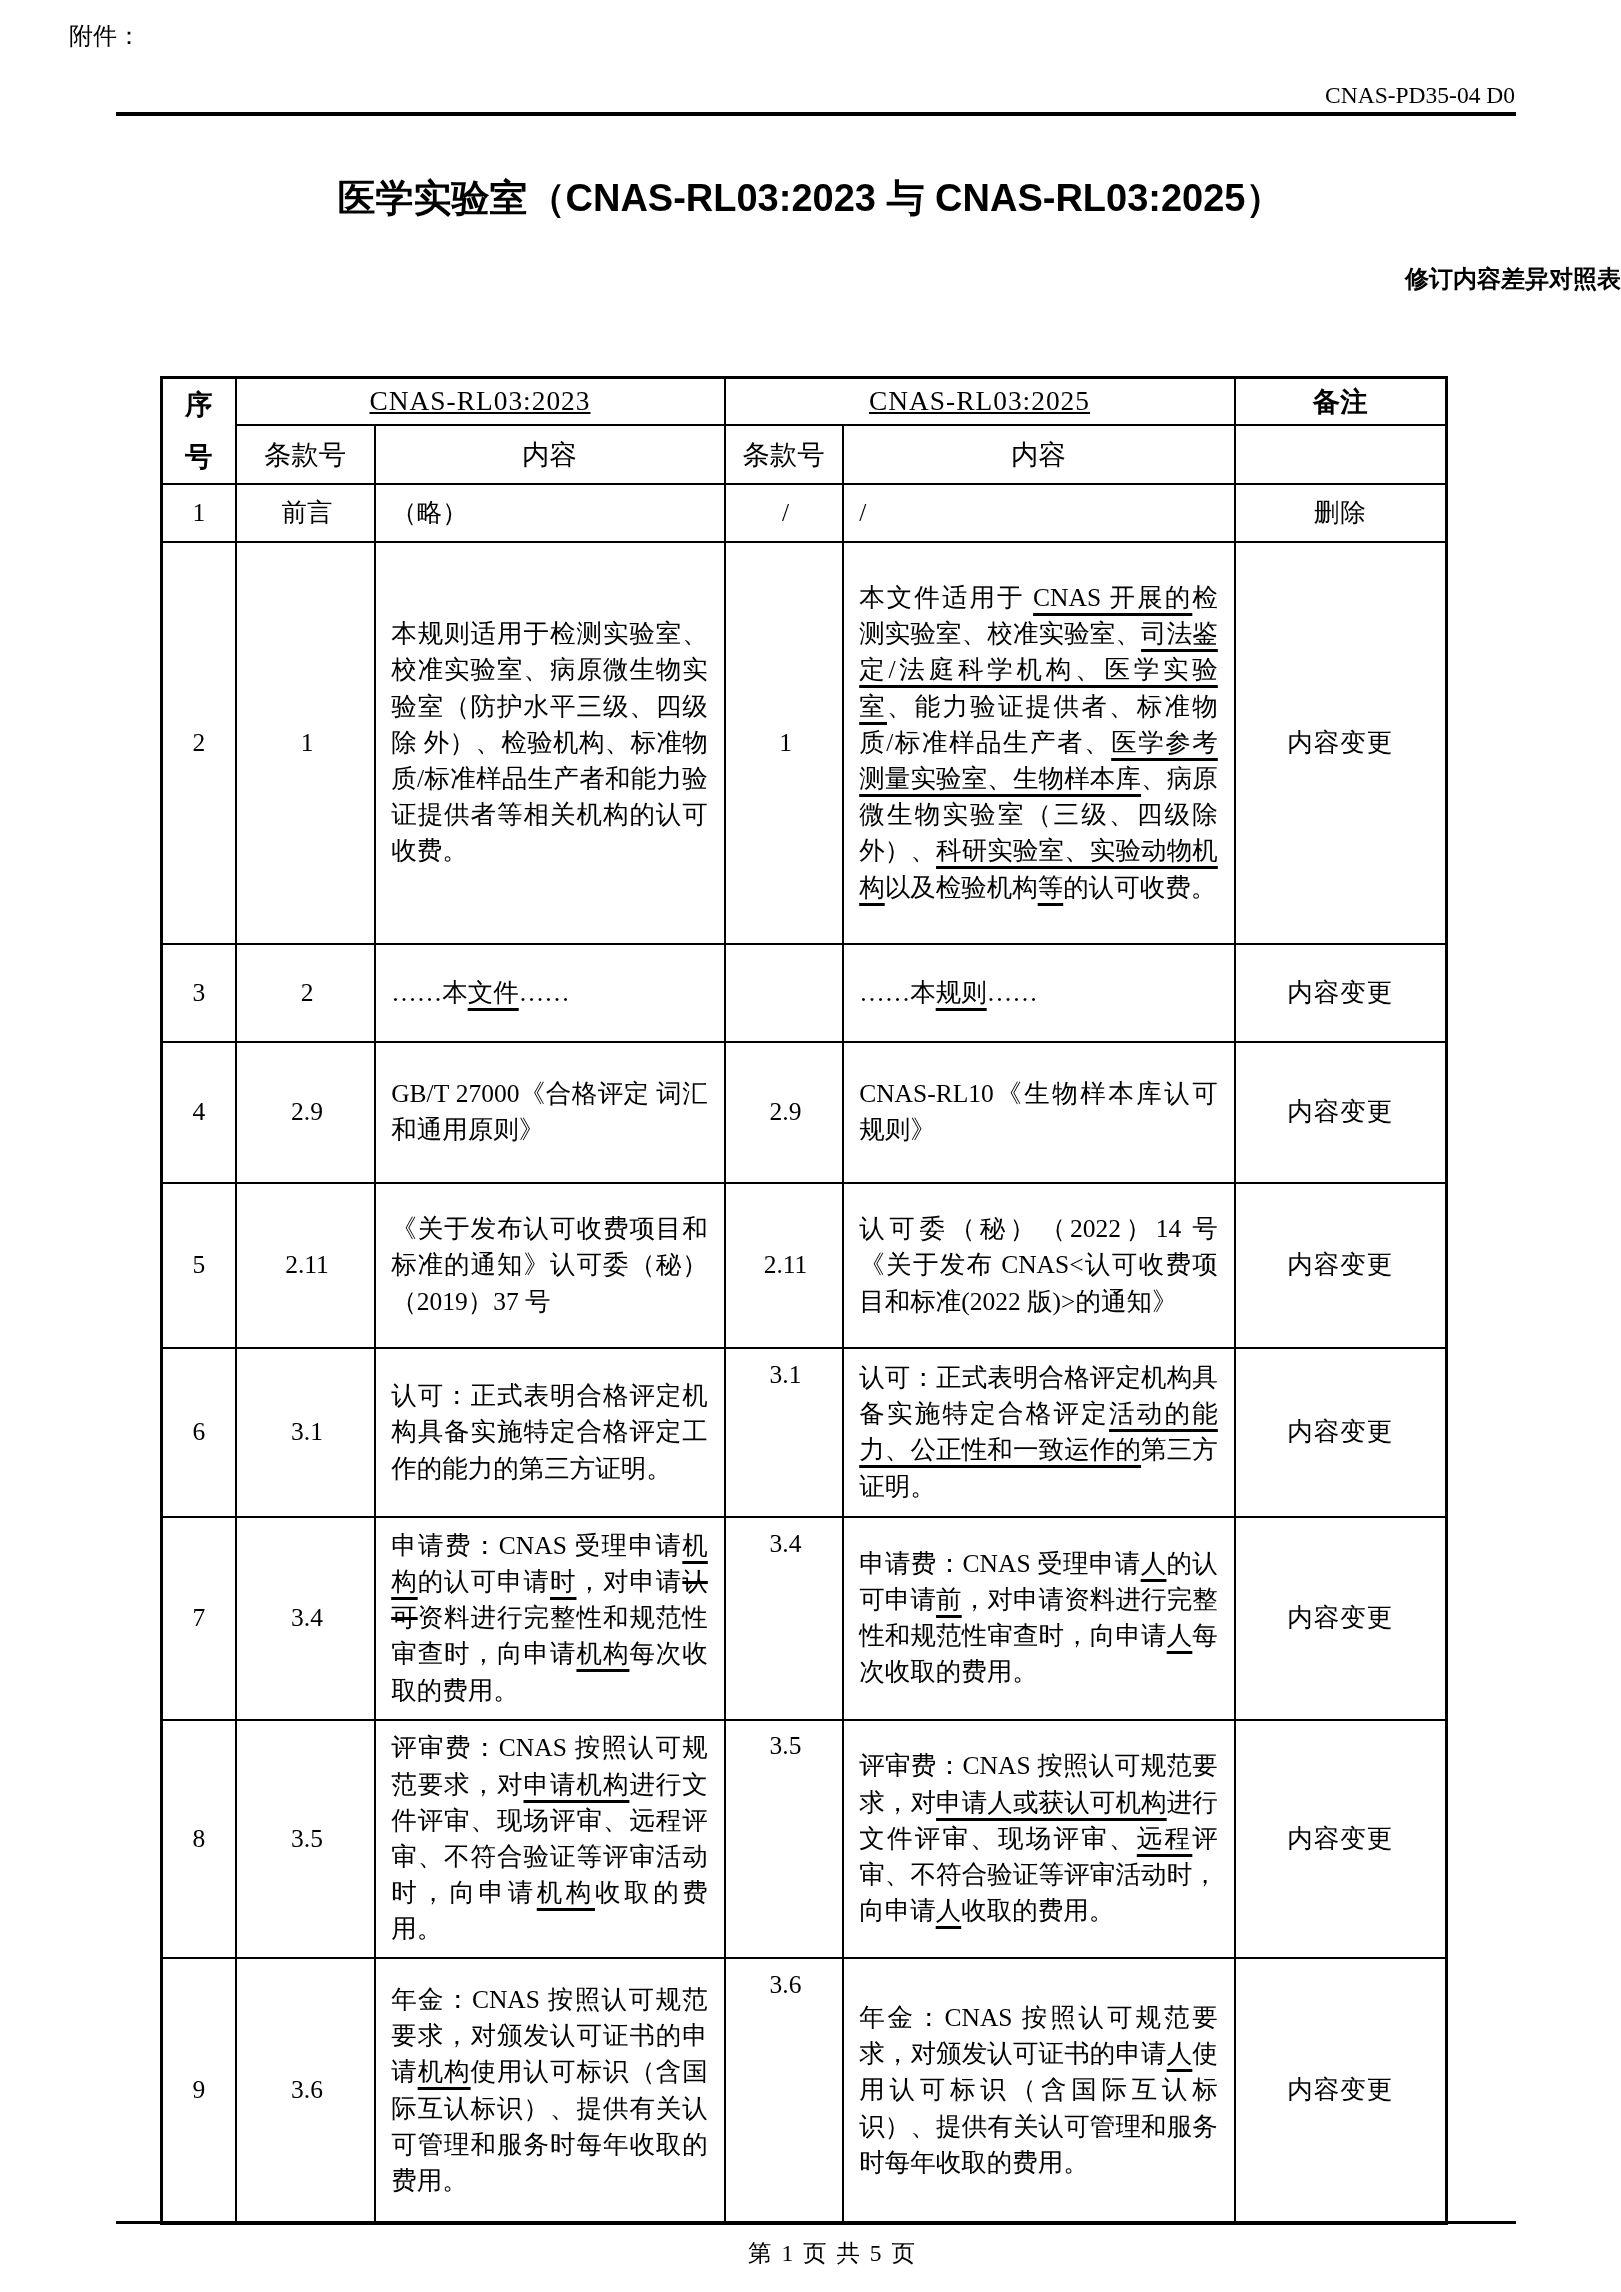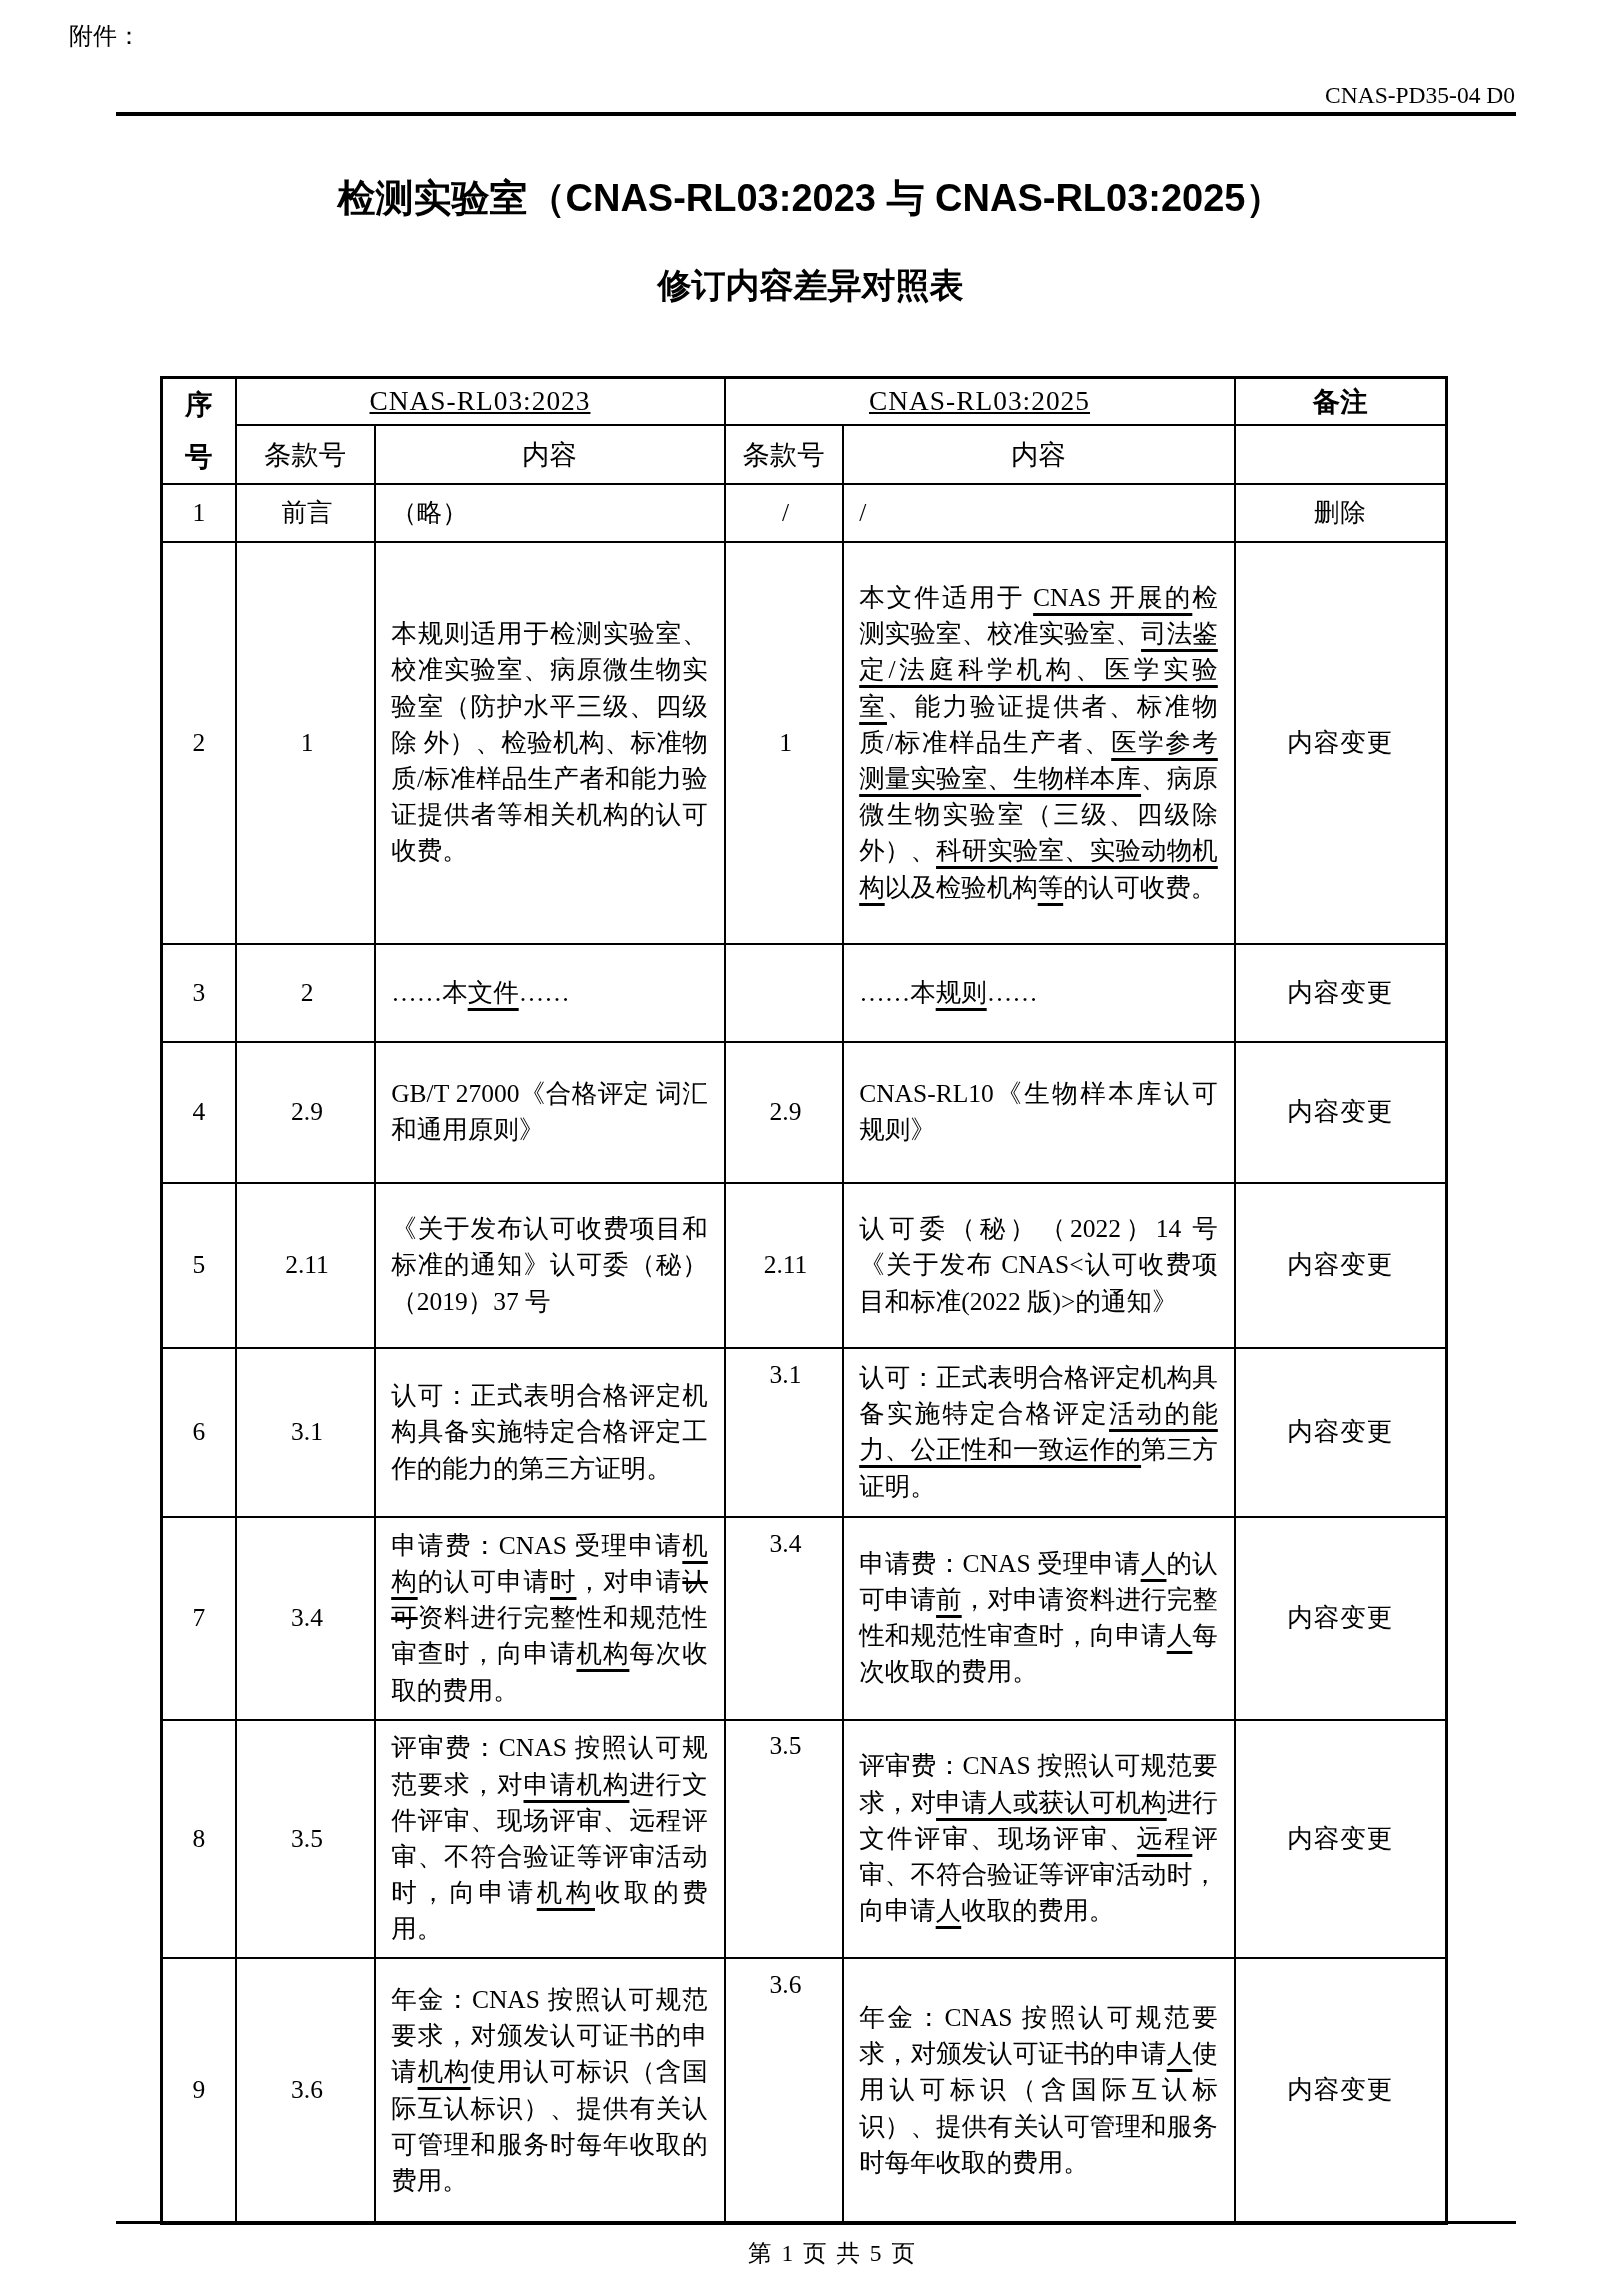--- a/index.html
+++ b/index.html
@@ -12,22 +12,22 @@
 
   .attachment { position:absolute; left:69px; top:19.6px; font-size:24px; }
   .doc-code   { position:absolute; right:106px; top:74px; font-size:23.5px;margin-top:8px; }
   .top-rule   { position:absolute; left:116px; top:112px; width:1400px; height:3.9px; background:#000; }
 
   .title {
     position:absolute; left:0; top:173px; width:100%; text-align:center;
     font-family:"Liberation Sans","DejaVu Sans",sans-serif; font-weight:bold; font-size:38px;
   }
   .subtitle {
-    position:absolute; left:0; top:263px; width:100%; text-align:center;
-    font-family:"Liberation Sans","DejaVu Sans",sans-serif; font-weight:bold; font-size:34px;
+    position:absolute; left:0; top:263px; width:100%; text-align:right;
+    font-family:"Liberation Sans","DejaVu Sans",sans-serif; font-weight:bold; font-size:24px;
   }
 
   table.diff-table {
     position:absolute; left:160px; top:376px; width:1285px;
     border-collapse:collapse; table-layout:fixed;
     border:3.9px solid #000;
   }
   .diff-table th, .diff-table td {
     border:2px solid #000; border-top-width:2.9px; border-bottom-width:2.9px;
     padding:2px 7.8px; overflow:hidden;
@@ -65,21 +65,21 @@
   .footer-rule { position:absolute; left:116px; top:2221px; width:1400px; height:2.9px; background:#000; }
   .page-footer { position:absolute; left:0; top:2237px; width:100%; text-align:center; font-size:23.5px; letter-spacing:2px;padding-left:44px; }
 </style>
 </head>
 <body>
 
 <div class="page">
   <div class="attachment">附件：</div>
   <div class="doc-code">CNAS-PD35-04 D0</div>
   <div class="top-rule"></div>
-  <div class="title">检测实验室（CNAS-RL03:2023 与 CNAS-RL03:2025）</div>
+  <div class="title">医学实验室（CNAS-RL03:2023 与 CNAS-RL03:2025）</div>
   <div class="subtitle">修订内容差异对照表</div>
 
   <table class="diff-table">
     <colgroup>
       <col style="width:74px">
         <col style="width:139px">
         <col style="width:350px">
       <col style="width:118px">
         <col style="width:392px">
         <col style="width:212px">

